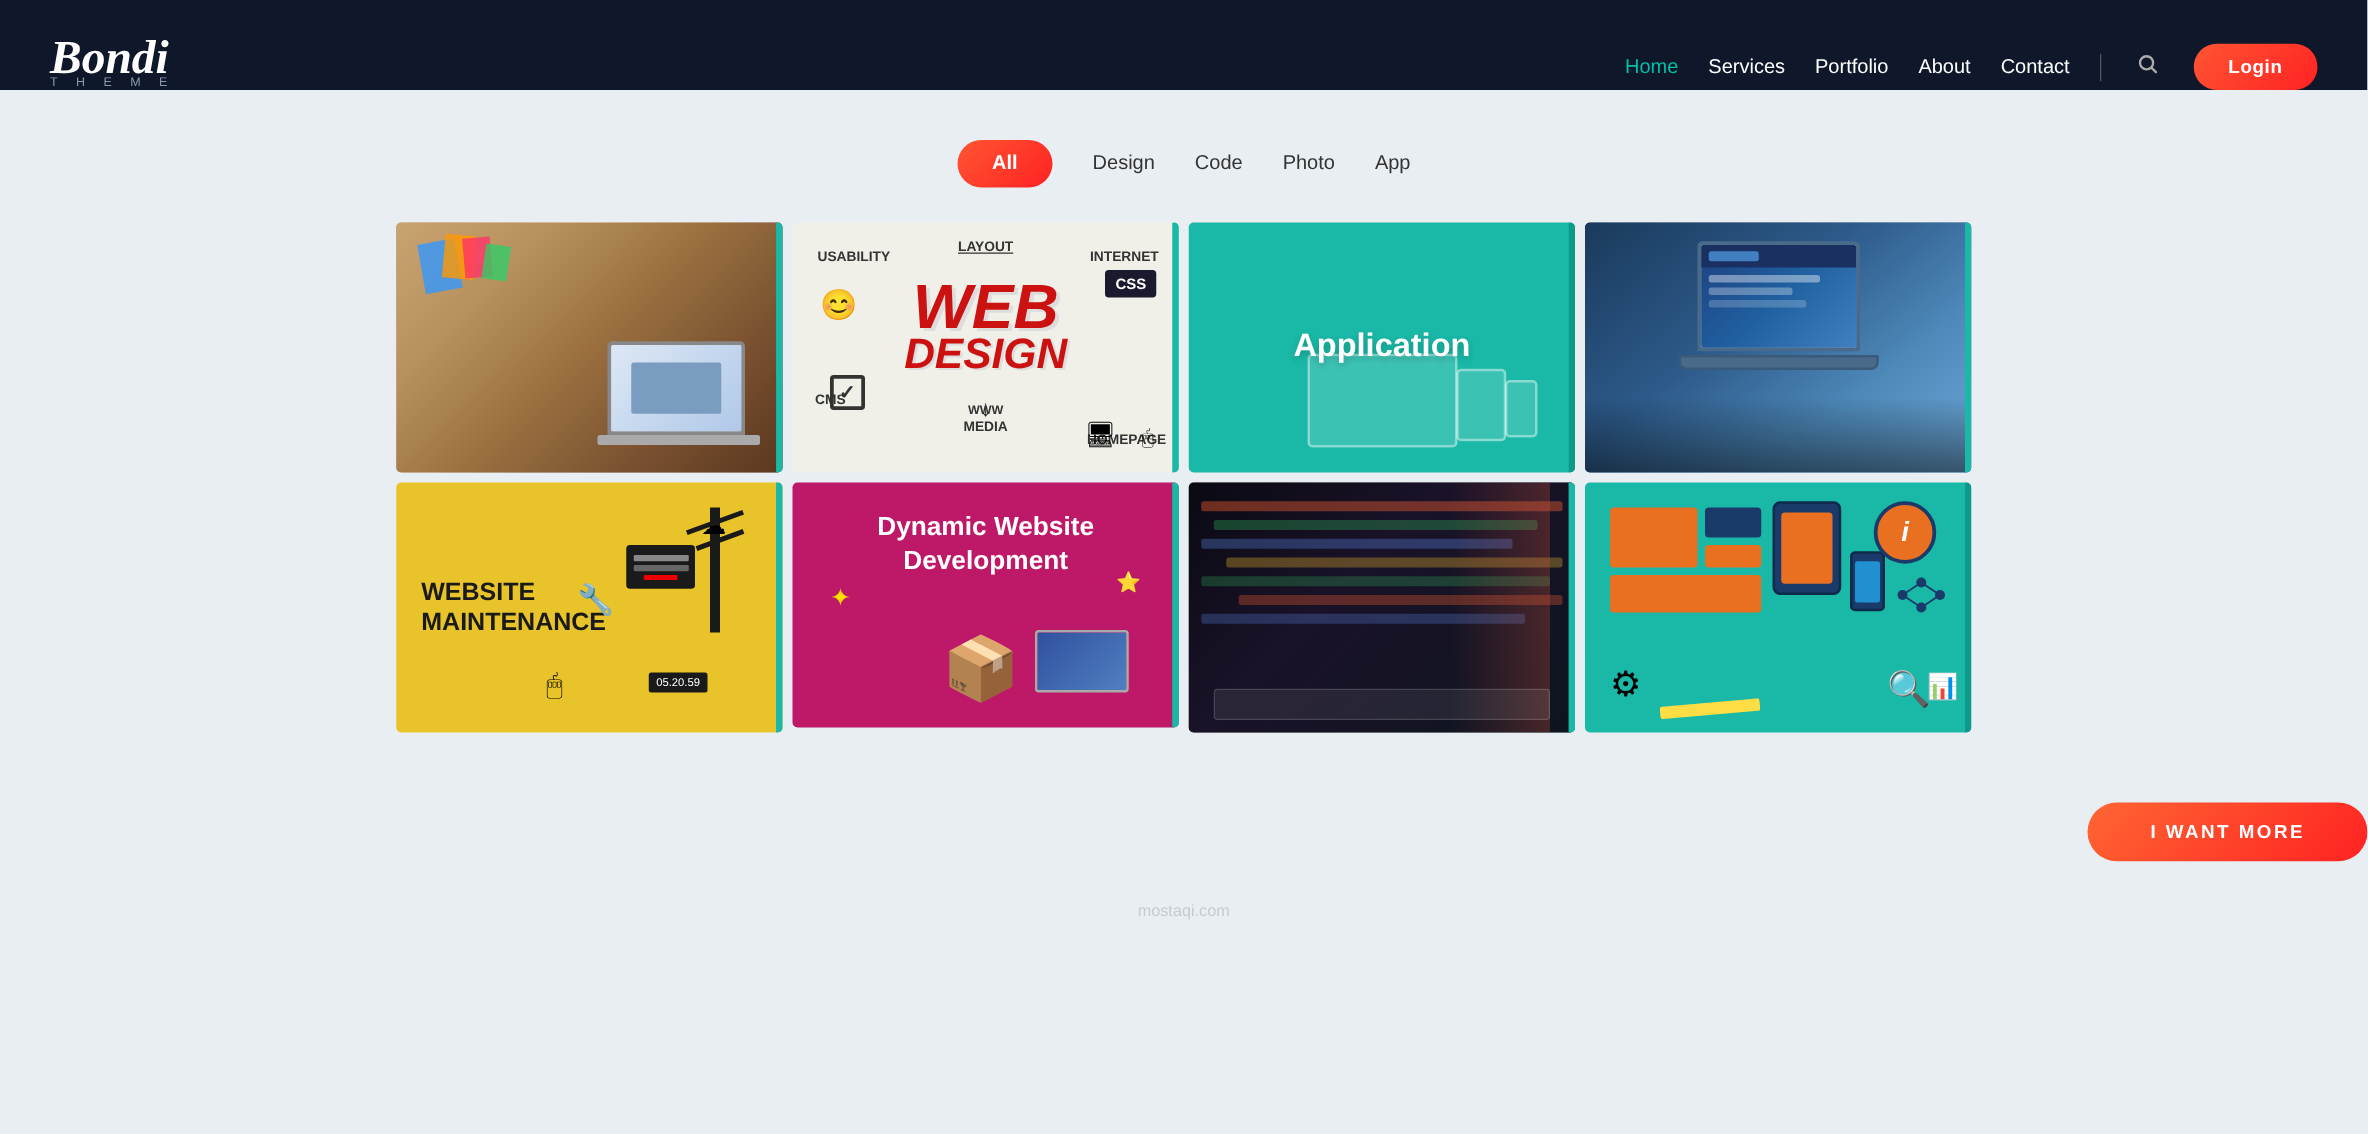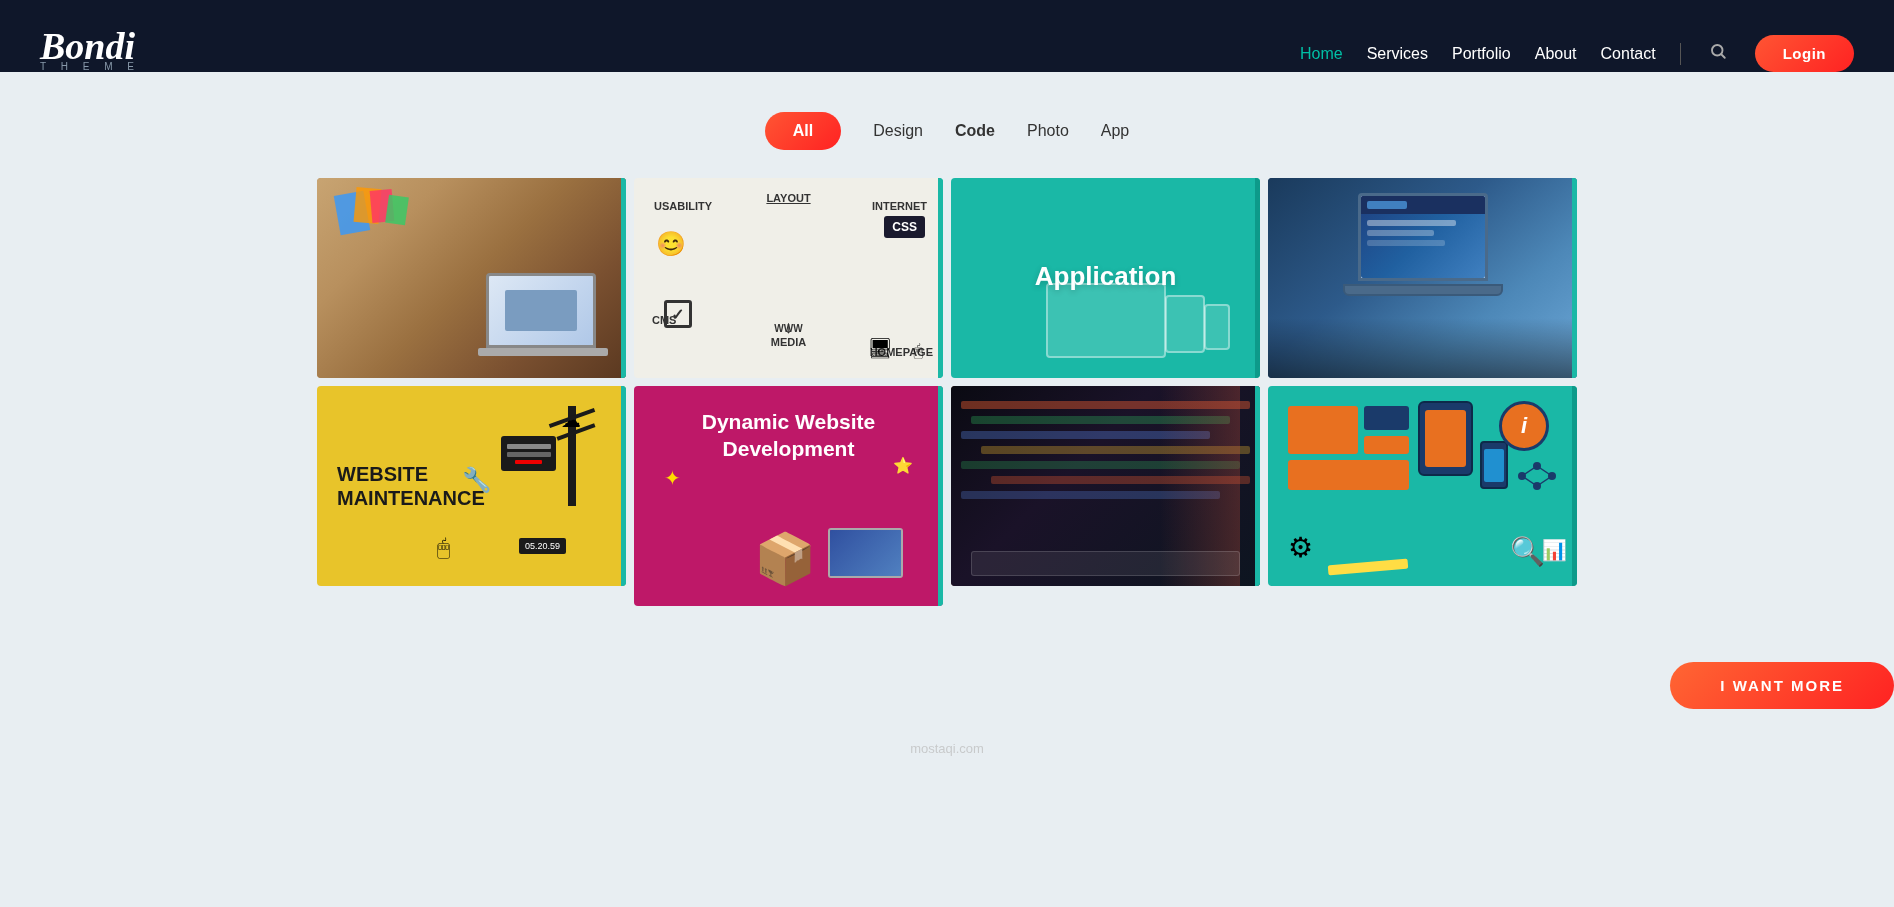--- a/index.html
+++ b/index.html
@@ -163,21 +163,21 @@
         <line x1="21" y1="21" x2="16.65" y2="16.65"></line>
       </svg>
     </button>
     <button style="background: linear-gradient(135deg, #ff5533, #ff2222); color: #fff; border: none; border-radius: 30px; padding: 10px 28px; font-size: 15px; font-weight: 600; cursor: pointer; letter-spacing: 0.5px;">Login</button>
   </nav>
 </header>
 
 <section style="display: flex; justify-content: center; align-items: center; gap: 32px; padding: 40px 0 28px;">
   <button style="background: linear-gradient(135deg, #ff5533, #ff2222); color: #fff; border: none; border-radius: 30px; padding: 10px 28px; font-size: 16px; font-weight: 600; cursor: pointer;">All</button>
   <button style="background: none; border: none; font-size: 16px; font-weight: 500; color: #333; cursor: pointer;">Design</button>
-  <button style="background: none; border: none; font-size: 16px; font-weight: 700; color: #333; cursor: pointer;">Code</button>
+  <button style="background: none; border: none; font-size: 16px; font-weight: 400; color: #333; cursor: pointer;">Code</button>
   <button style="background: none; border: none; font-size: 16px; font-weight: 500; color: #333; cursor: pointer;">Photo</button>
   <button style="background: none; border: none; font-size: 16px; font-weight: 500; color: #333; cursor: pointer;">App</button>
 </section>
 
 <div class="grid-wrapper">
 
   <div class="grid-row">
 
     <div class="portfolio-item c1" style="height: 200px; border-radius: 4px; position: relative; overflow: hidden; cursor: pointer;">
 
@@ -196,20 +196,24 @@
       <div style="position: absolute; bottom: 22px; right: 18px; width: 130px; height: 8px; background: #aaa; border-radius: 2px;"></div>
       <div style="position: absolute; right: 0; top: 0; width: 5px; height: 100%; background: #1ab8a6;"></div>
     </div>
 
     <div class="portfolio-item c2" style="height: 200px; border-radius: 4px; position: relative; overflow: hidden; cursor: pointer; background: #f0efe8;">
 
       <span style="position: absolute; top: 22px; left: 20px; font-size: 11px; font-weight: 700; color: #333;">USABILITY</span>
       <span style="position: absolute; top: 14px; left: 50%; transform: translateX(-50%); font-size: 11px; font-weight: 700; color: #333; text-decoration: underline;">LAYOUT</span>
       <span style="position: absolute; top: 22px; right: 16px; font-size: 11px; font-weight: 700; color: #333;">INTERNET</span>
 
+      <div style="position: absolute; top: 45px; left: 50%; transform: translateX(-50%); text-align: center; width: 80%;">
+        <div style="font-size: 50px; font-weight: 900; color: #cc1111; font-style: italic; line-height: 0.9; text-shadow: 3px 3px 0 #ddd;">WEB</div>
+        <div style="font-size: 34px; font-weight: 900; color: #cc1111; font-style: italic; line-height: 0.9; text-shadow: 2px 2px 0 #ddd;">DESIGN</div>
+      </div>
 
       <div style="position: absolute; top: 38px; right: 18px; background: #1a1a2e; color: #fff; padding: 4px 8px; font-size: 12px; font-weight: 700; border-radius: 3px;">CSS</div>
 
       <span style="position: absolute; bottom: 52px; left: 18px; font-size: 11px; font-weight: 700; color: #333; text-align: center;">CMS</span>
       <span style="position: absolute; bottom: 44px; left: 50%; transform: translateX(-50%); font-size: 10px; font-weight: 600; color: #333;">WWW</span>
       <span style="position: absolute; bottom: 30px; left: 50%; transform: translateX(-50%); font-size: 11px; font-weight: 700; color: #333;">MEDIA</span>
       <span style="position: absolute; bottom: 20px; right: 10px; font-size: 11px; font-weight: 700; color: #333;">HOMEPAGE</span>
 
       <div style="position: absolute; bottom: 50px; left: 30px; width: 28px; height: 28px; border: 3px solid #333; border-radius: 3px; display: flex; align-items: center; justify-content: center;">
         <span style="font-size: 16px; font-weight: 900; color: #333;">✓</span>
@@ -277,21 +281,21 @@
       <div style="position: absolute; left: 145px; top: 80px; font-size: 24px;">🔧</div>
 
       <div style="position: absolute; right: 45px; top: 22px; font-size: 20px;">☁</div>
 
       <div style="position: absolute; left: 120px; bottom: 25px; font-size: 22px;">🖱</div>
 
       <div style="position: absolute; right: 60px; bottom: 32px; background: #1a1a1a; color: #fff; font-size: 9px; padding: 3px 6px; border-radius: 2px;">05.20.59</div>
       <div style="position: absolute; right: 0; top: 0; width: 5px; height: 100%; background: #1ab8a6;"></div>
     </div>
 
-    <div class="portfolio-item c6" style="height: 220px; border-radius: 4px; position: relative; overflow: hidden; cursor: pointer; background: #be1868;">
+    <div class="portfolio-item c6" style="height: 196px; border-radius: 4px; position: relative; overflow: hidden; cursor: pointer; background: #be1868;">
       <div style="position: absolute; top: 22px; left: 50%; transform: translateX(-50%); font-size: 21px; font-weight: 800; color: #fff; text-align: center; white-space: nowrap; line-height: 1.3;">Dynamic Website<br>Development</div>
 
       <div style="position: absolute; bottom: 18px; left: 50%; transform: translateX(-55%); font-size: 50px;">📦</div>
 
       <div style="position: absolute; top: 80px; left: 30px; font-size: 20px; color: #ffdd00;">✦</div>
       <div style="position: absolute; top: 70px; right: 30px; font-size: 16px; color: #ffdd00;">⭐</div>
 
       <div style="position: absolute; bottom: 28px; right: 40px; width: 75px; height: 50px; background: linear-gradient(135deg, #dde8f8, #b8d0f0); border-radius: 3px; border: 2px solid #aaa; overflow: hidden;">
         <div style="width: 100%; height: 100%; background: linear-gradient(135deg, #3050a0, #5080c0);"></div>
       </div>

